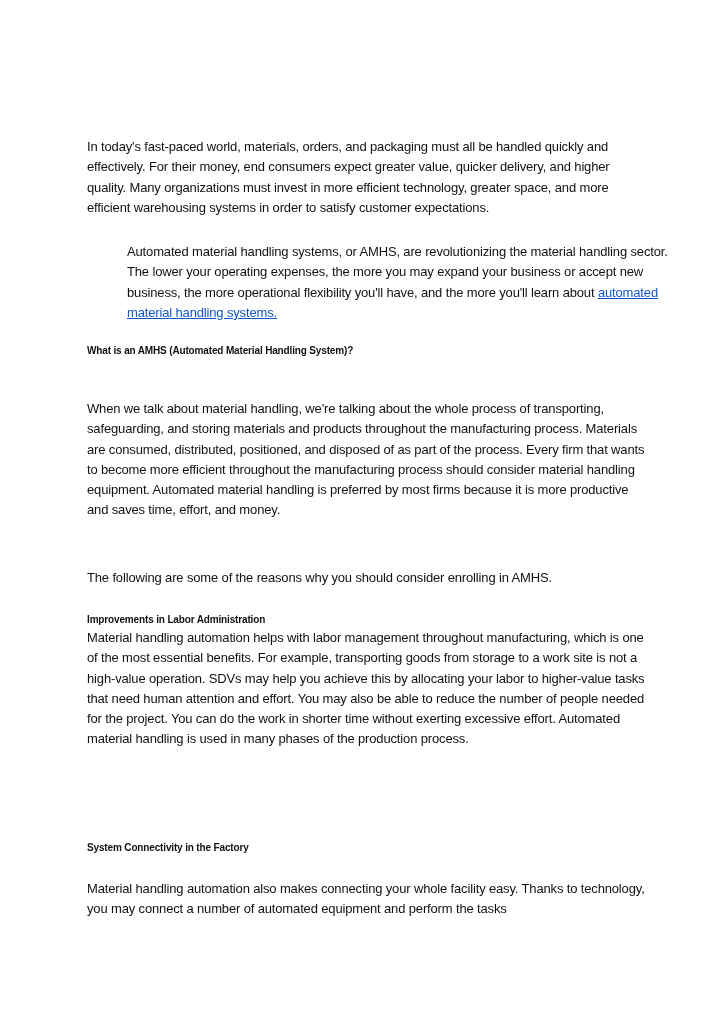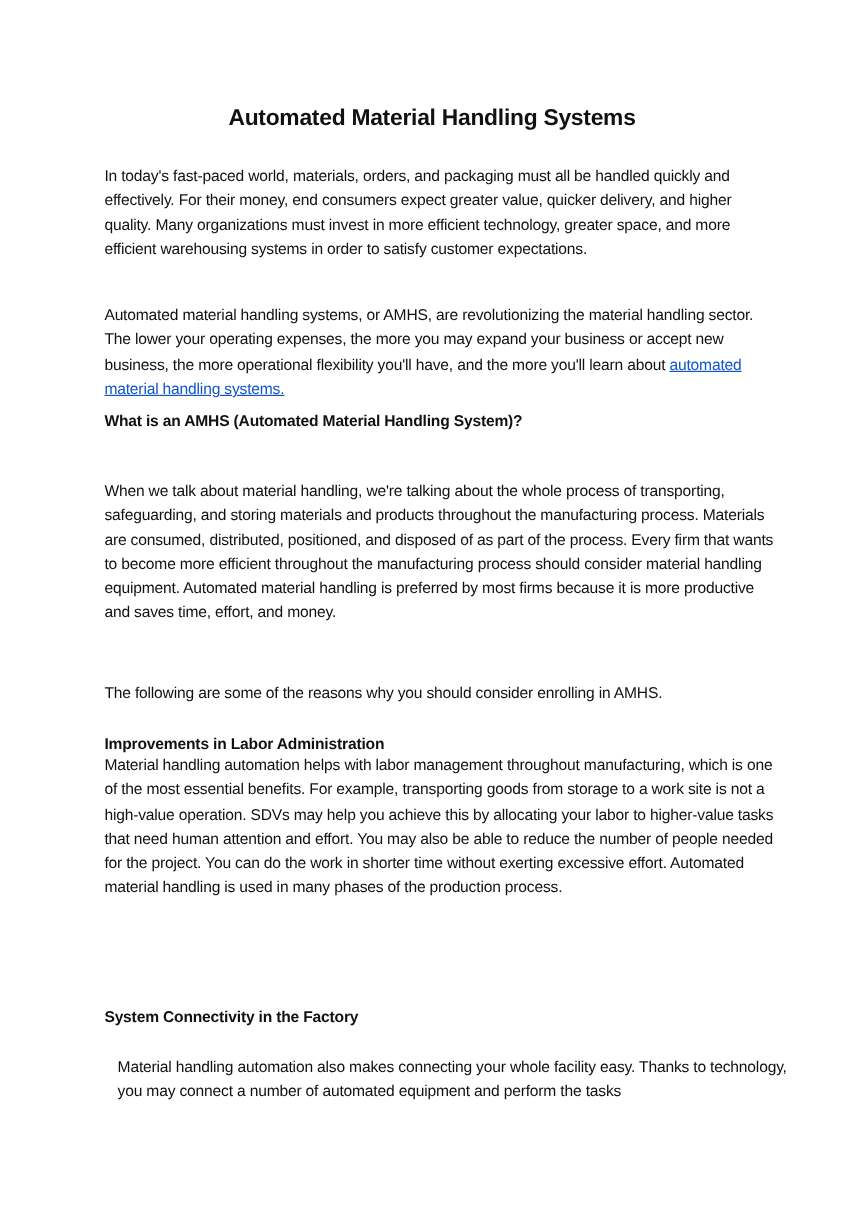--- a/index.html
+++ b/index.html
@@ -41,42 +41,41 @@
     }
     p.body {
       margin: 0;
       font-size: 13px;
       line-height: 20.3px;
       letter-spacing: -0.15px;
       word-spacing: 0px;
     }
     h2.sec {
       margin: 0;
-      font-size: 13px;
+      font-size: 10px;
       font-weight: bold;
       letter-spacing: -0.15px;
       line-height: 20px;
     }
     a.link {
       color: #1155cc;
       text-decoration: underline;
     }
   </style>
 </head>
 <body>
 
 <div class="page">
 
-  <h1 class="title">Automated Material Handling Systems</h1>
 
   <div class="content" style="top:137px;">
     <p class="body">In today's fast-paced world, materials, orders, and packaging must all be handled quickly and effectively. For their money, end consumers expect greater value, quicker delivery, and higher quality. Many organizations must invest in more efficient technology, greater space, and more efficient warehousing systems in order to satisfy customer expectations.</p>
   </div>
 
-  <div class="content" style="top:253px;">
+  <div class="content" style="top:242px;margin-left:40px;">
     <p class="body"><span>Automated material handling systems, or AMHS, are revolutionizing the material handling sector. The lower your operating expenses, the more you may expand your business or accept new business, the more operational flexibility you'll have, and the more you'll learn about </span><a class="link" href="#">automated material handling systems.</a></p>
   </div>
 
   <div class="content" style="top:341px;">
     <h2 class="sec">What is an AMHS (Automated Material Handling System)?</h2>
   </div>
 
   <div class="content" style="top:399px;">
     <p class="body">When we talk about material handling, we're talking about the whole process of transporting, safeguarding, and storing materials and products throughout the manufacturing process. Materials are consumed, distributed, positioned, and disposed of as part of the process. Every firm that wants to become more efficient throughout the manufacturing process should consider material handling equipment. Automated material handling is preferred by most firms because it is more productive and saves time, effort, and money.</p>
   </div>
@@ -90,17 +89,17 @@
   </div>
 
   <div class="content" style="top:628px;">
     <p class="body">Material handling automation helps with labor management throughout manufacturing, which is one of the most essential benefits. For example, transporting goods from storage to a work site is not a high-value operation. SDVs may help you achieve this by allocating your labor to higher-value tasks that need human attention and effort. You may also be able to reduce the number of people needed for the project. You can do the work in shorter time without exerting excessive effort. Automated material handling is used in many phases of the production process.</p>
   </div>
 
   <div class="content" style="top:838px;">
     <h2 class="sec">System Connectivity in the Factory</h2>
   </div>
 
-  <div class="content" style="top:879px;margin-left:11px;">
+  <div class="content" style="top:879px;">
     <p class="body">Material handling automation also makes connecting your whole facility easy. Thanks to technology, you may connect a number of automated equipment and perform the tasks</p>
   </div>
 
 </div>
 
 </body></html>

